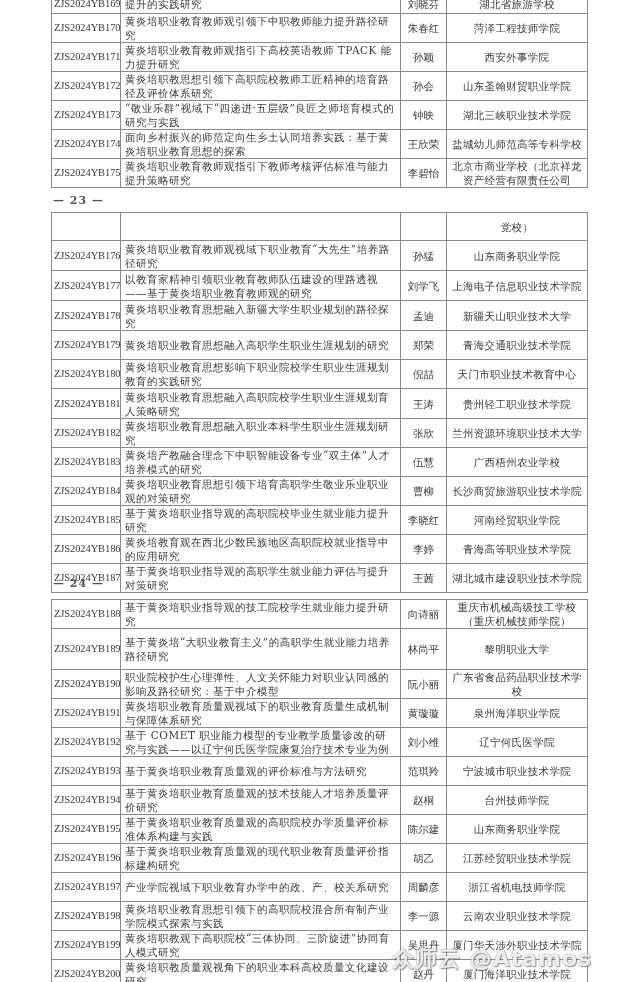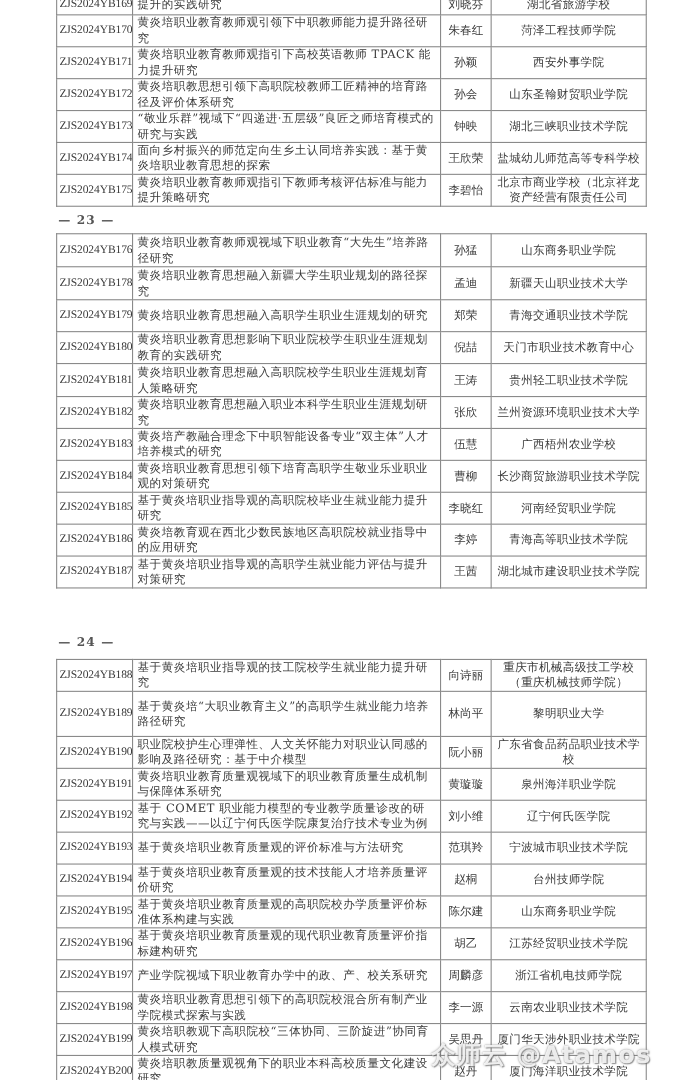--- a/index.html
+++ b/index.html
@@ -117,26 +117,38 @@
   </tr>
       </tbody>
   </table>
 </div>
 
 <div class="page-num" style="top:194px;">— 23 —</div>
 
 <div class="section" style="top:212px;">
   <table class="grid">
     <tbody id="tbody-1">
+        <tr style="height: 28px;">
+    <td class="c-code"></td>
+    <td class="c-title"></td>
+    <td class="c-name"></td>
+    <td class="c-org">党校）</td>
+  </tr>
         <tr style="height: 30px;">
     <td class="c-code">ZJS2024YB176</td>
     <td class="c-title">黄炎培职业教育教师观视域下职业教育“大先生”培养路径研究</td>
     <td class="c-name">孙猛</td>
     <td class="c-org">山东商务职业学院</td>
   </tr>
+        <tr style="height: 30px;">
+    <td class="c-code">ZJS2024YB177</td>
+    <td class="c-title">以教育家精神引领职业教育教师队伍建设的理路透视——基于黄炎培职业教育教师观的研究</td>
+    <td class="c-name">刘学飞</td>
+    <td class="c-org">上海电子信息职业技术学院</td>
+  </tr>
         <tr style="height: 30px; margin-top: 44px;">
     <td class="c-code">ZJS2024YB178</td>
     <td class="c-title">黄炎培职业教育思想融入新疆大学生职业规划的路径探究</td>
     <td class="c-name">孟迪</td>
     <td class="c-org">新疆天山职业技术大学</td>
   </tr>
         <tr style="height: 29px;">
     <td class="c-code">ZJS2024YB179</td>
     <td class="c-title">黄炎培职业教育思想融入高职学生职业生涯规划的研究</td>
     <td class="c-name">郑荣</td>

